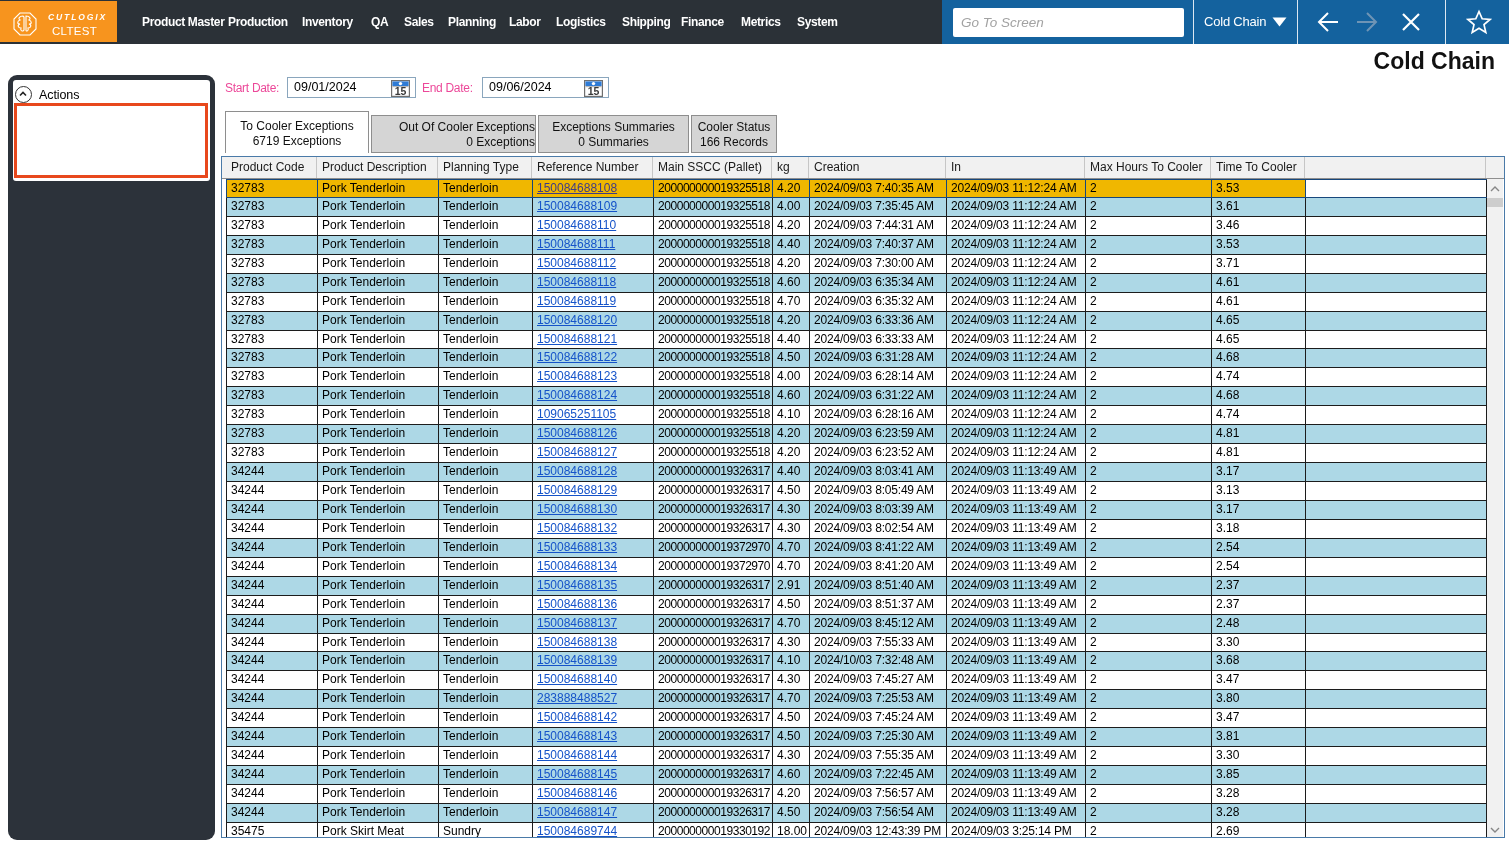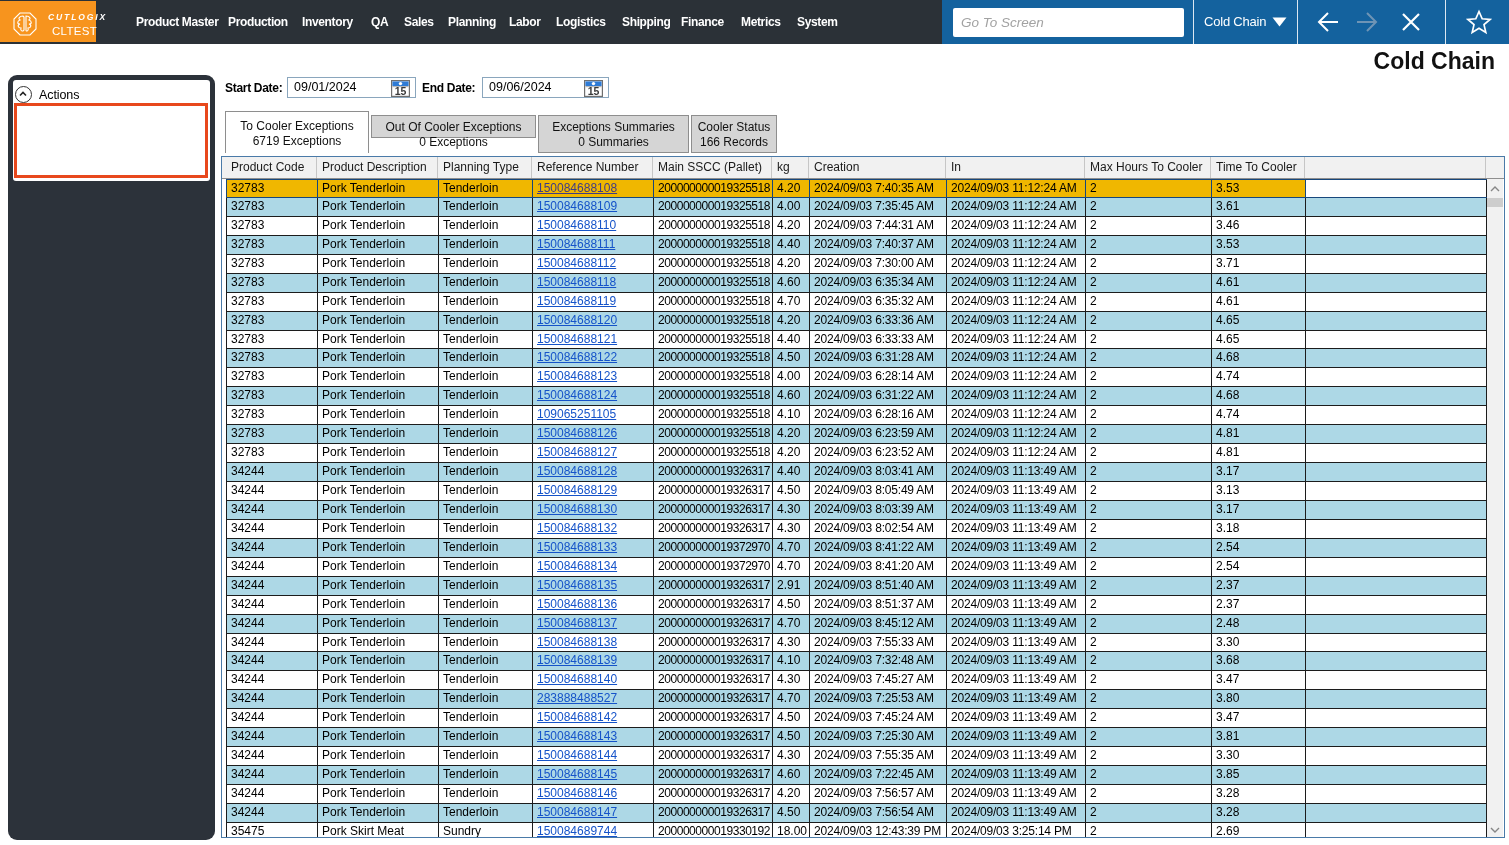--- a/index.html
+++ b/index.html
@@ -1,19 +1,19 @@
 <!DOCTYPE html>
 <html><head><meta charset="utf-8">
 <style>
 * { margin:0; padding:0; box-sizing:border-box; }
 html,body { width:1509px; height:845px; background:#fff; font-family:"Liberation Sans", sans-serif; overflow:hidden; position:relative; }
 
 
 #topbar { position:absolute; left:0; top:0; width:1509px; height:44px; background:#2b3137; }
-#logo { position:absolute; left:0; top:1px; width:96px; height:41px; background:#f7941e; }
+#logo { position:absolute; left:0; top:1px; width:117px; height:41px; background:#f7941e; }
 #logoicon { position:absolute; left:12px; top:10px; }
 #logotxt1 { position:absolute; left:48px; top:11px; color:#fff; font-size:8.5px; font-weight:700; font-style:italic; letter-spacing:1.9px; }
 #logotxt2 { position:absolute; left:52px; top:24px; color:#fff; font-size:11.5px; letter-spacing:0.3px; }
 .nav { position:absolute; top:0; height:44px; line-height:44px; color:#fff; font-weight:700; font-size:12px; letter-spacing:-0.35px; white-space:nowrap; }
 #bluebar { position:absolute; left:942px; top:0; width:567px; height:44px; background:#14629e; }
 #goto { position:absolute; left:11px; top:8px; width:231px; height:29px; line-height:29px; background:#fff; border:none; border-radius:2px; font-style:italic; font-size:13.5px; color:#a2a2a2; padding-left:8px; }
 .vsep { position:absolute; top:0; width:1px; height:44px; background:rgba(255,255,255,.85); }
 #ccdrop { position:absolute; left:262px; top:0; height:44px; line-height:44px; color:#fff; font-size:13px; letter-spacing:-0.2px; }
 
 #title { position:absolute; top:48px; right:14px; font-size:23px; font-weight:700; color:#111; }
@@ -30,28 +30,28 @@
 .gbtn { position:absolute; left:3px; width:182px; height:29px; background:#dcdcdc; border:1px solid #707070; text-align:center; line-height:27px; font-size:12px; font-weight:700; color:#111; }
 #reload { top:2px; }
 #export { top:38px; }
 #codelbl { position:absolute; left:3px; top:28px; font-size:12.5px; }
 #codex { position:absolute; left:4px; top:49px; }
 #codeinp { position:absolute; left:19px; top:45px; width:176px; height:21px; background:#fff; border:1px solid #ababab; }
 #applybtn { position:absolute; left:48px; top:87px; width:100px; height:30px; background:#dcdcdc; border:2px solid #3183c8; text-align:center; line-height:26px; font-size:14px; font-weight:700; color:#111; }
 #resetbtn { position:absolute; left:48px; top:128px; width:99px; height:28px; background:#dcdcdc; border:1px solid #707070; text-align:center; line-height:26px; font-size:13px; color:#111; }
 
 
-.dlbl { position:absolute; top:81px; font-size:12px; letter-spacing:-0.3px; font-weight:700; color:#000000; }
+.dlbl { position:absolute; top:81px; font-size:12px; letter-spacing:-0.3px; font-weight:400; color:#ec4899; }
 .dinp { position:absolute; top:77px; height:21px; background:#fff; border:1px solid #8aa6bd; font-size:12.5px; color:#000; line-height:19px; padding-left:6px; }
 .calic { position:absolute; top:1.5px; }
 
 
 .tab { position:absolute; background:#d5d5d5; border:1px solid #8e8e8e; text-align:center; font-size:12px; color:#111; line-height:14.5px; padding-top:4px; }
 #tab1 { left:225px; top:111px; width:144px; height:42px; background:#fff; border-bottom:none; padding-top:7px; z-index:2; }
-#tab2 { left:371px; top:115px; width:165px; height:23px; }
+#tab2 { left:371px; top:115px; width:165px; height:38px;text-align:right; }
 #tab3 { left:538px; top:115px; width:151px; height:38px; }
 #tab4 { left:691px; top:115px; width:86px; height:38px; }
 
 
 #grid { position:absolute; left:221px; top:156px; width:1284px; height:682px; border:1px solid #4a7aa8; background:#fff; overflow:hidden; }
 #ghead { position:absolute; left:0; top:0; width:1282px; height:22px; background:#f1f1f1; border-bottom:1px solid #8f8f8f; }
 #gheadcells { position:absolute; left:4px; top:0; height:21px; display:flex; }
 .hc { height:21px; line-height:21px; border-right:1px solid #c6c6c6; padding-left:5px; font-size:12px; color:#1a1a1a; overflow:hidden; white-space:nowrap; }
 #grows { position:absolute; left:4px; top:22px; width:1261px; }
 .r { display:flex; height:18.95px; border-bottom:1px solid #1c1c1c; border-left:1px solid #1c1c1c; background:#fff; }
@@ -75,21 +75,21 @@
     <svg id="logoicon" width="26" height="26" viewBox="0 0 26 26">
       <g fill="none" stroke="#fff" stroke-width="1.1">
         <path d="M8 2 L18 2 L24 8 L24 18 L18 24 L8 24 L2 18 L2 8 Z"></path>
         <path d="M11 5 C7 5 6 8 8 9 C5 10 5 13 8 13 C5 14 6 17 9 17 C8 20 11 21 12 19 L12 6 Z"></path>
         <path d="M14 5 C18 5 19 8 17 9 C20 10 20 13 17 13 C20 14 19 17 16 17 C17 20 14 21 14 19 Z"></path>
       </g>
     </svg>
     <div id="logotxt1">CUTLOGIX</div>
     <div id="logotxt2">CLTEST</div>
   </div>
-  <div class="nav" style="left:136px">Product Master</div>
+  <div class="nav" style="left:142px">Product Master</div>
   <div class="nav" style="left:228px">Production</div>
   <div class="nav" style="left:302px">Inventory</div>
   <div class="nav" style="left:371px">QA</div>
   <div class="nav" style="left:404px">Sales</div>
   <div class="nav" style="left:448px">Planning</div>
   <div class="nav" style="left:509px">Labor</div>
   <div class="nav" style="left:556px">Logistics</div>
   <div class="nav" style="left:622px">Shipping</div>
   <div class="nav" style="left:681px">Finance</div>
   <div class="nav" style="left:741px">Metrics</div>
@@ -500,21 +500,21 @@
         <div class="c" style="width:94px">3.30</div>
         <div class="c" style="width:181px"></div>
       </div>
 <div class="r alt">
         <div class="c" style="width:91px">34244</div>
         <div class="c" style="width:121px">Pork Tenderloin</div>
         <div class="c" style="width:94px">Tenderloin</div>
         <div class="c" style="width:121px"><a class="lk">150084688139</a></div>
         <div class="c" style="width:119px">200000000019326317</div>
         <div class="c" style="width:37px">4.10</div>
-        <div class="c" style="width:137px">2024/09/03 7:32:48 AM</div>
+        <div class="c" style="width:137px">2024/10/03 7:32:48 AM</div>
         <div class="c" style="width:139px">2024/09/03 11:13:49 AM</div>
         <div class="c" style="width:126px">2</div>
         <div class="c" style="width:94px">3.68</div>
         <div class="c" style="width:181px"></div>
       </div>
 <div class="r">
         <div class="c" style="width:91px">34244</div>
         <div class="c" style="width:121px">Pork Tenderloin</div>
         <div class="c" style="width:94px">Tenderloin</div>
         <div class="c" style="width:121px"><a class="lk">150084688140</a></div>

